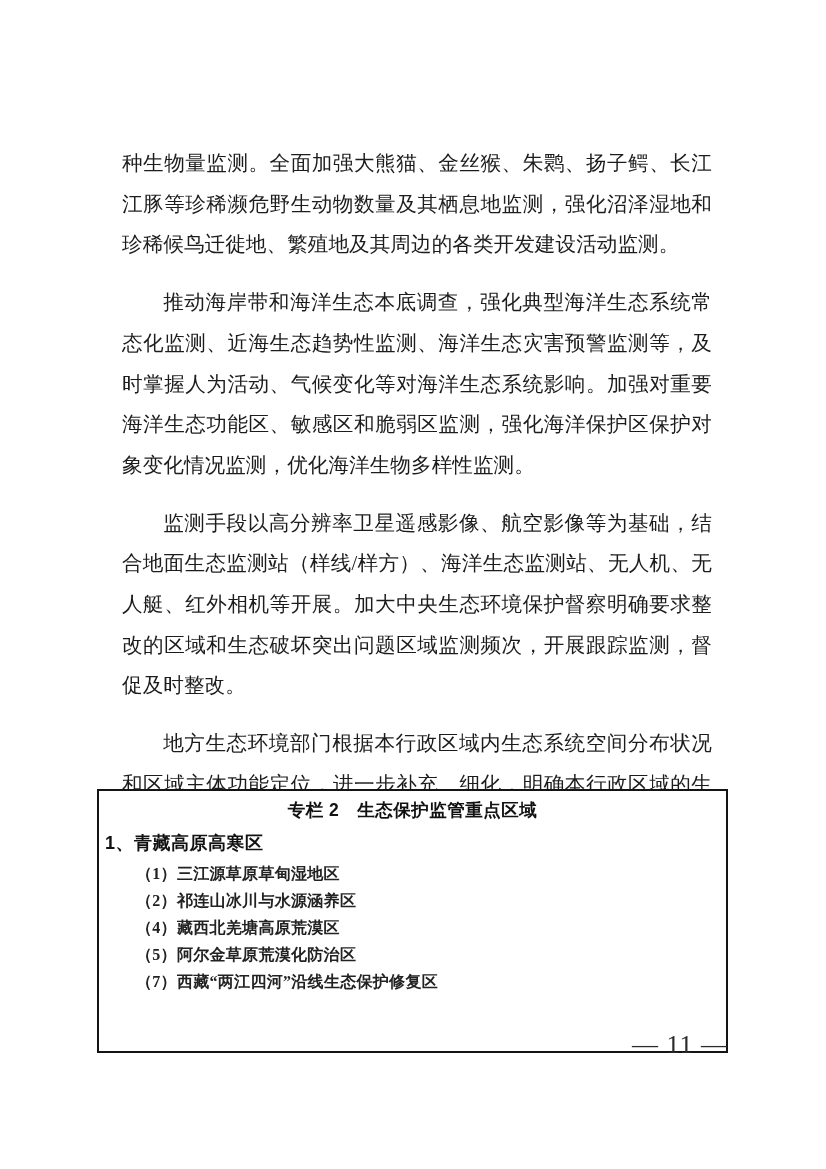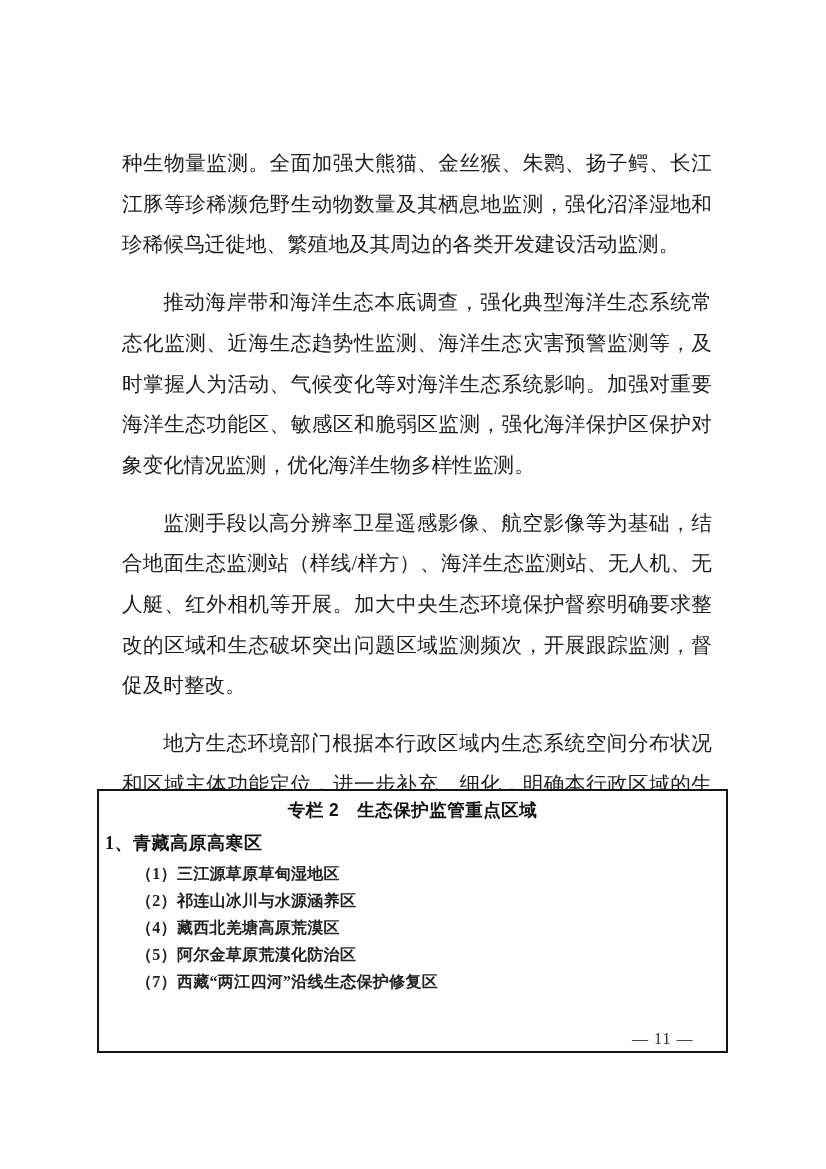--- a/index.html
+++ b/index.html
@@ -49,42 +49,42 @@
     text-align: center;
     font-family: "Liberation Sans", "DejaVu Sans", sans-serif;
     font-weight: bold;
     font-size: 17.5px;
     line-height: 20px;
     letter-spacing: 0.5px;
     color: #111111;
   }
   .box-heading {
     margin: 13px 0 0 6px;
-    font-family: Liberation Serif, serif;
+    font-family: Liberation Sans, sans-serif;
     font-weight: bold;
     font-size: 18px;
     line-height: 20px;
     letter-spacing: 0.5px;
     color: #111111;
   }
   .box-items {
     margin: 7px 0 0 37px;
     font-weight: bold;
   }
   .box-item {
     font-size: 16px;
     line-height: 27px;
     letter-spacing: 0.3px;
     color: #222222;
   }
   .page-footer {
     position: absolute;
     left: 632px;
     top: 1030px;
-    font-size: 16px;
+    font-size: 26px;
     letter-spacing: 1px;
     color: #2a2a2a;
     white-space: pre;
   }
 </style>
 </head>
 <body>
 
 <div class="page">
 

